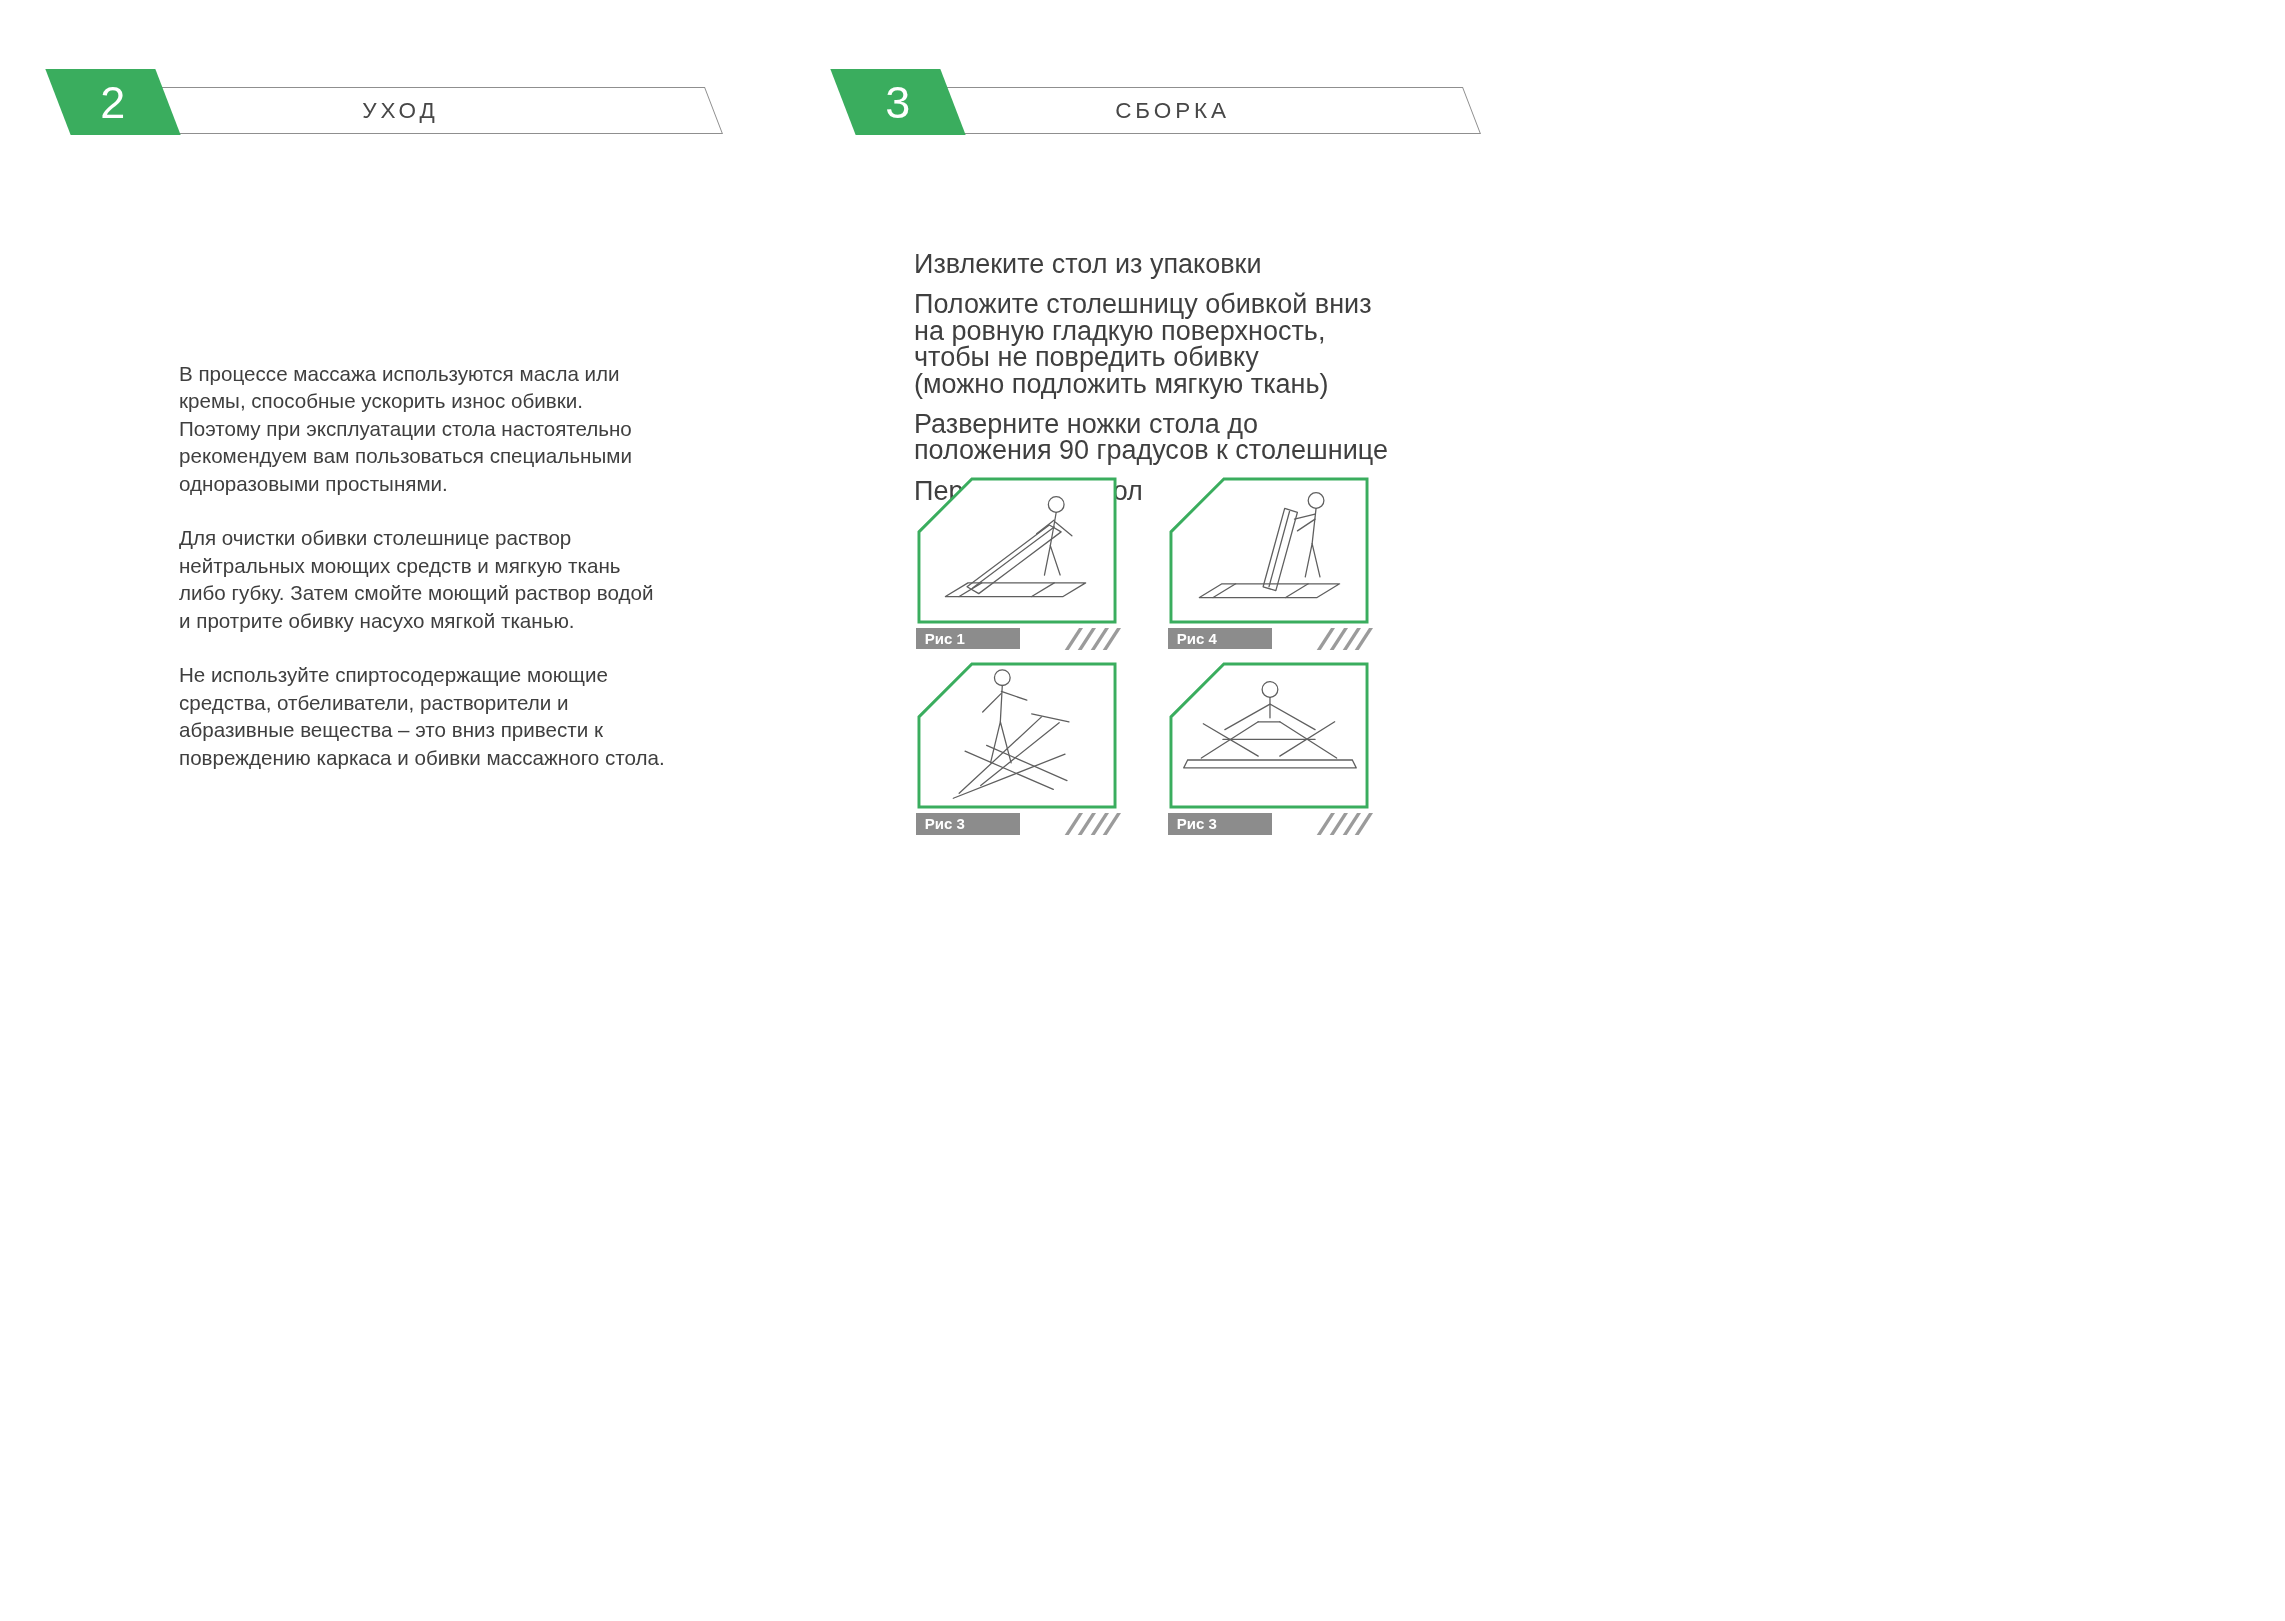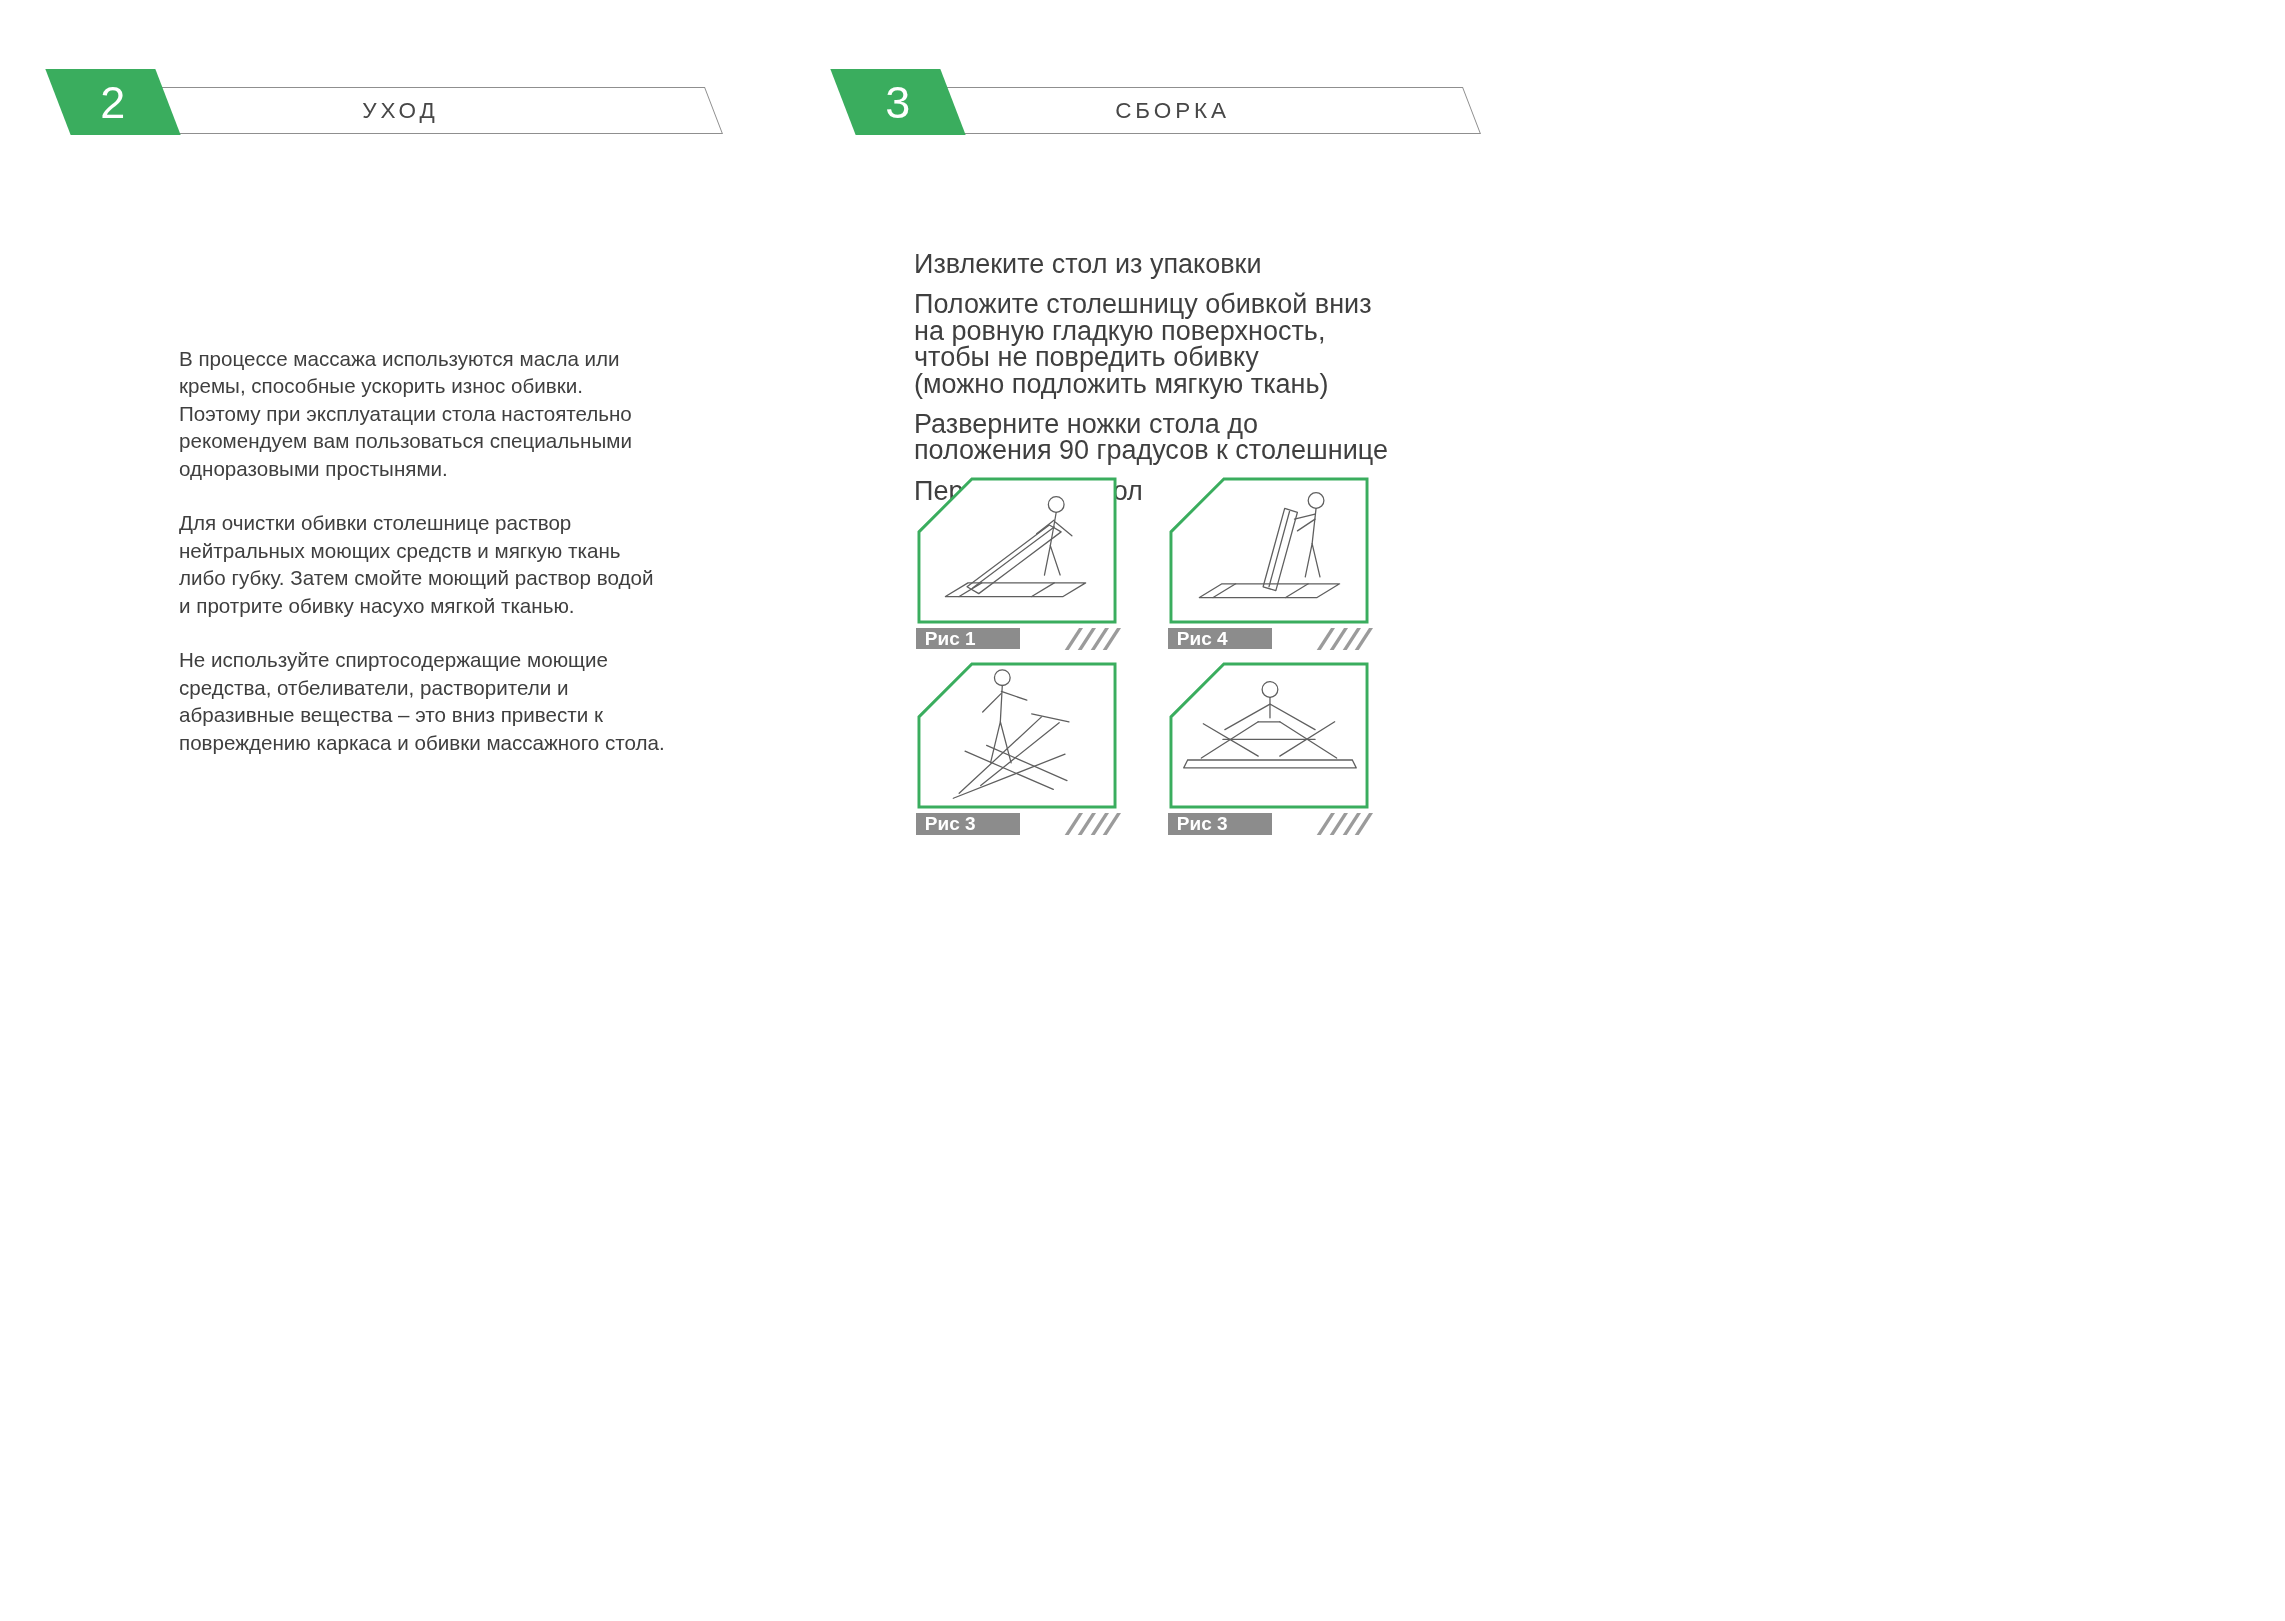--- a/index.html
+++ b/index.html
@@ -35,21 +35,21 @@
     background:var(--accent-green);
     transform:skewX(21deg);
     display:flex;align-items:center;justify-content:center;
   }
   .badge-text{
     transform:skewX(-21deg);
     color:#ffffff;font-size:45px;font-weight:300;line-height:1;
   }
 
   
-  .care-text{position:absolute;left:179px;top:345px;width:487px;}
+  .care-text{position:absolute;left:179px;top:360px;width:487px;}
   .care-text p{
     margin:0 0 27.4px 0;font-size:20.6px;line-height:27.4px;color:var(--text);
   }
 
   
   .steps{position:absolute;left:914px;top:251px;width:482px;}
   .steps p{
     margin:0 0 13.7px 0;font-size:27px;line-height:26.5px;color:var(--text);
     white-space:pre-line;
   }
@@ -63,21 +63,21 @@
   figure{margin:0;width:202px;}
   .fig-frame svg{display:block;}
   .fig-outline{fill:#ffffff;stroke:var(--accent-green);stroke-width:3;}
   .art{fill:none;stroke:#5f5f5f;stroke-width:1.3;stroke-linecap:round;stroke-linejoin:round;}
   .fig-caption-row{display:flex;align-items:stretch;height:21.6px;margin-top:2.9px;}
   .fig-caption-bar{
     width:104px;background:var(--caption-gray);
     display:flex;align-items:center;
   }
   .fig-caption-bar span{
-    color:#ffffff;font-size:19px;font-weight:bold;padding-left:8.8px;
+    color:#ffffff;font-size:15px;font-weight:bold;padding-left:8.8px;
   }
   .fig-spacer{flex:1;}
   .stripes{display:flex;gap:8.8px;padding-right:3.9px;}
   .stripes i{
     display:block;width:3.9px;height:21.6px;background:var(--stripe-gray);
     transform:skewX(-33deg);
   }
 </style>
 </head>
 <body>

